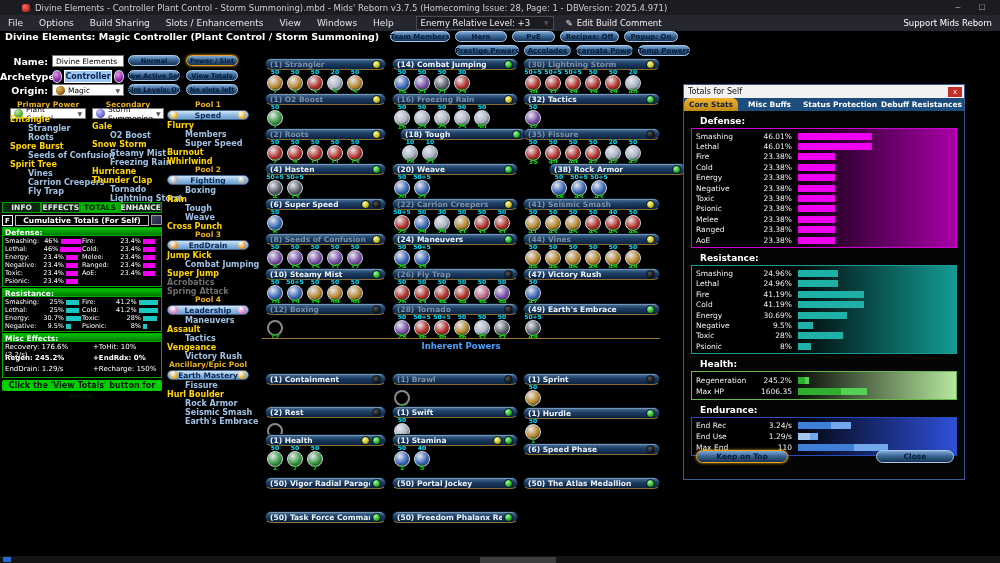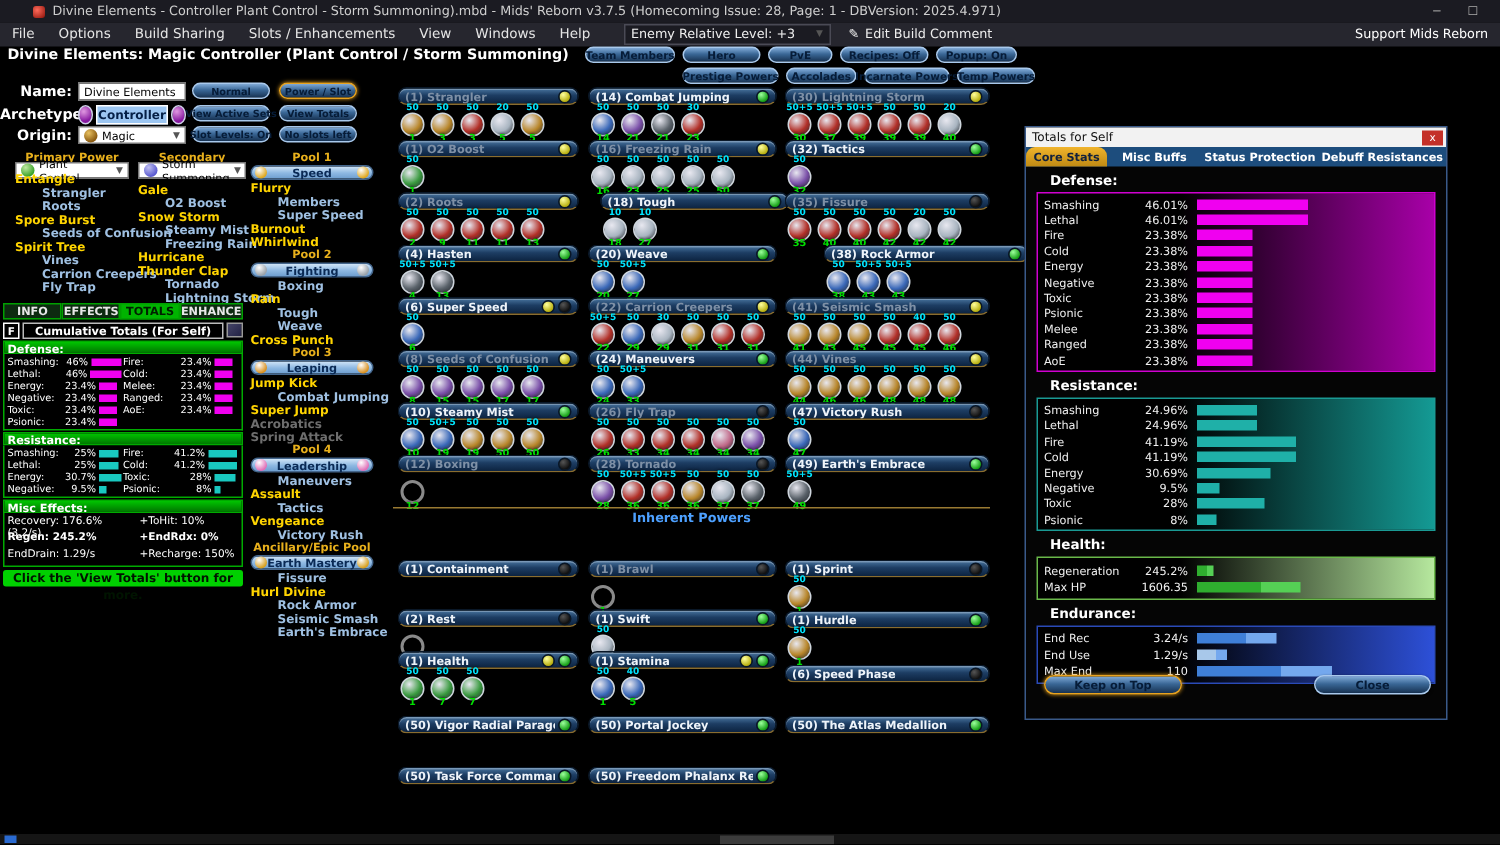--- a/index.html
+++ b/index.html
@@ -253,21 +253,21 @@
           <li class="st-avail">Rain</li>
           <li class="st-taken">Tough</li>
           <li class="st-taken">Weave</li>
           <li class="st-avail">Cross Punch</li>
         </ul>
       </div>
       <div class="poolblock">
         <div class="poolhdr">Pool 3</div>
         <div class="poolbar">
           <span class="orb" style="background: radial-gradient(circle at 35% 30%, rgb(255, 255, 255), rgb(216, 144, 32) 70%);"></span>
-          <span class="pname">Leaping</span>
+          <span class="pname">EndDrain</span>
           <span class="orb" style="background: radial-gradient(circle at 35% 30%, rgb(255, 255, 255), rgb(216, 144, 32) 70%);"></span>
         </div>
         <ul class="plist" style="position: static;">
           <li class="st-avail">Jump Kick</li>
           <li class="st-taken">Combat Jumping</li>
           <li class="st-avail">Super Jump</li>
           <li class="st-locked">Acrobatics</li>
           <li class="st-locked">Spring Attack</li>
         </ul>
       </div>
@@ -288,21 +288,21 @@
       </div>
       <div class="poolblock">
         <div class="poolhdr">Ancillary/Epic Pool</div>
         <div class="poolbar">
           <span class="orb" style="background: radial-gradient(circle at 35% 30%, rgb(255, 255, 255), rgb(216, 160, 32) 70%);"></span>
           <span class="pname">Earth Mastery</span>
           <span class="orb" style="background: radial-gradient(circle at 35% 30%, rgb(255, 255, 255), rgb(216, 160, 32) 70%);"></span>
         </div>
         <ul class="plist" style="position: static;">
           <li class="st-taken">Fissure</li>
-          <li class="st-avail">Hurl Divine</li>
+          <li class="st-avail">Hurl Boulder</li>
           <li class="st-taken">Rock Armor</li>
           <li class="st-taken">Seismic Smash</li>
           <li class="st-taken">Earth's Embrace</li>
         </ul>
       </div>
     </div>
 
   <div id="infotabs">
       <span class="itab">INFO</span>
       <span class="itab">EFFECTS</span>

